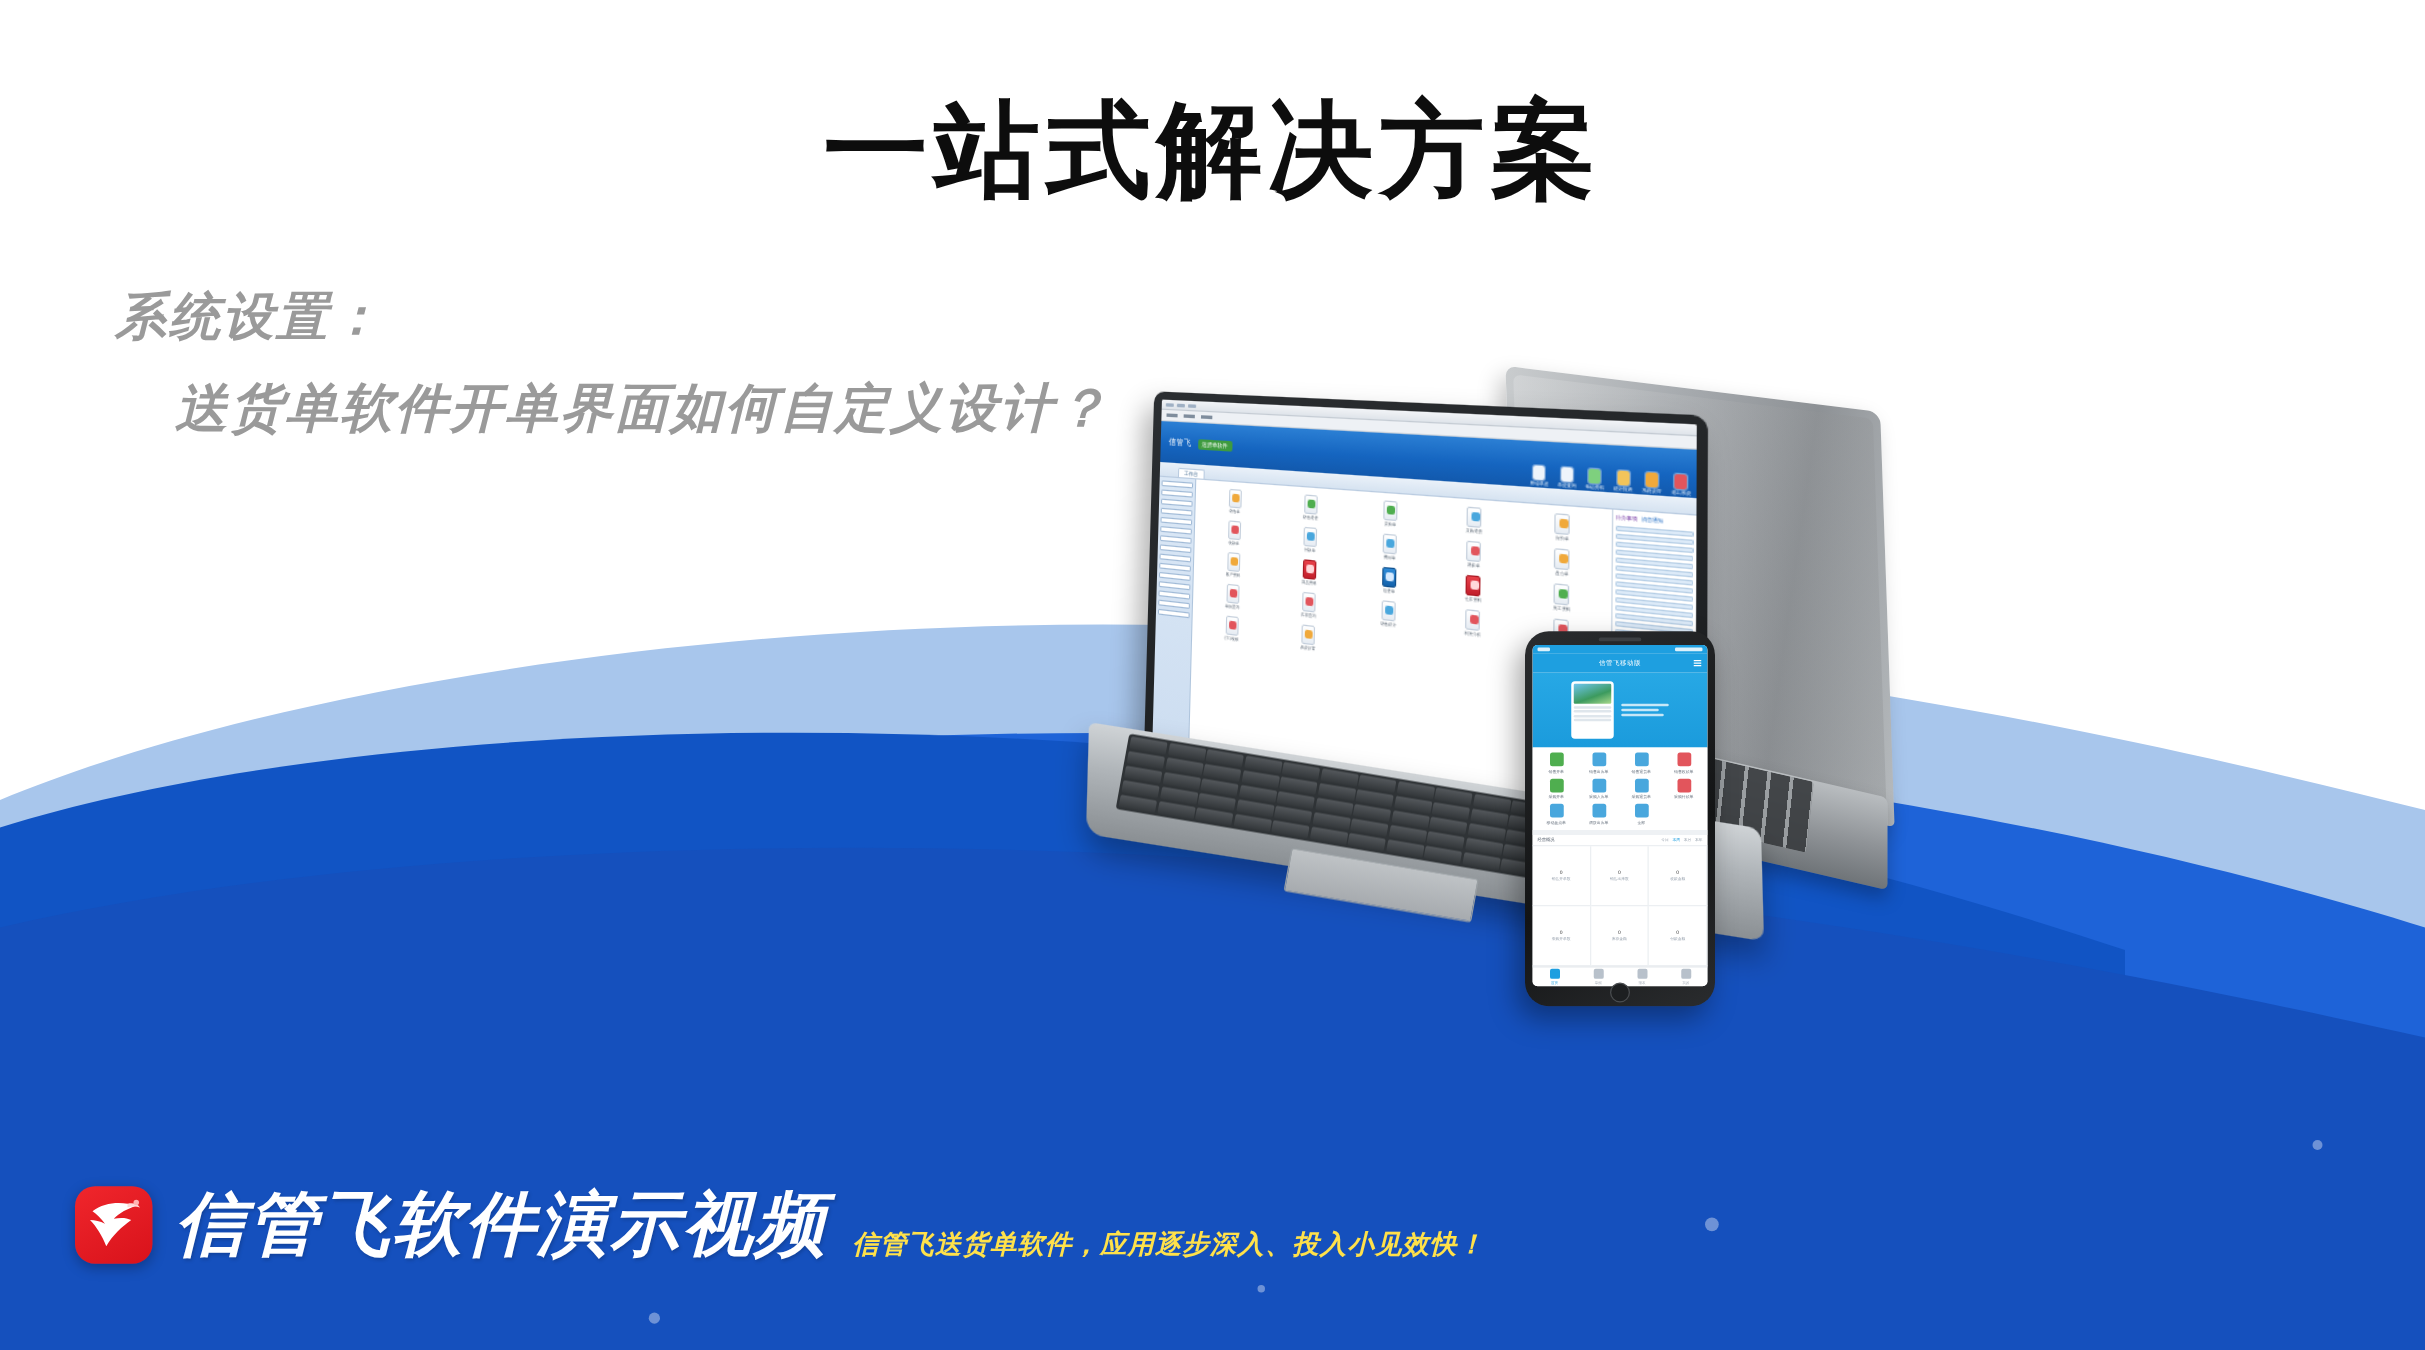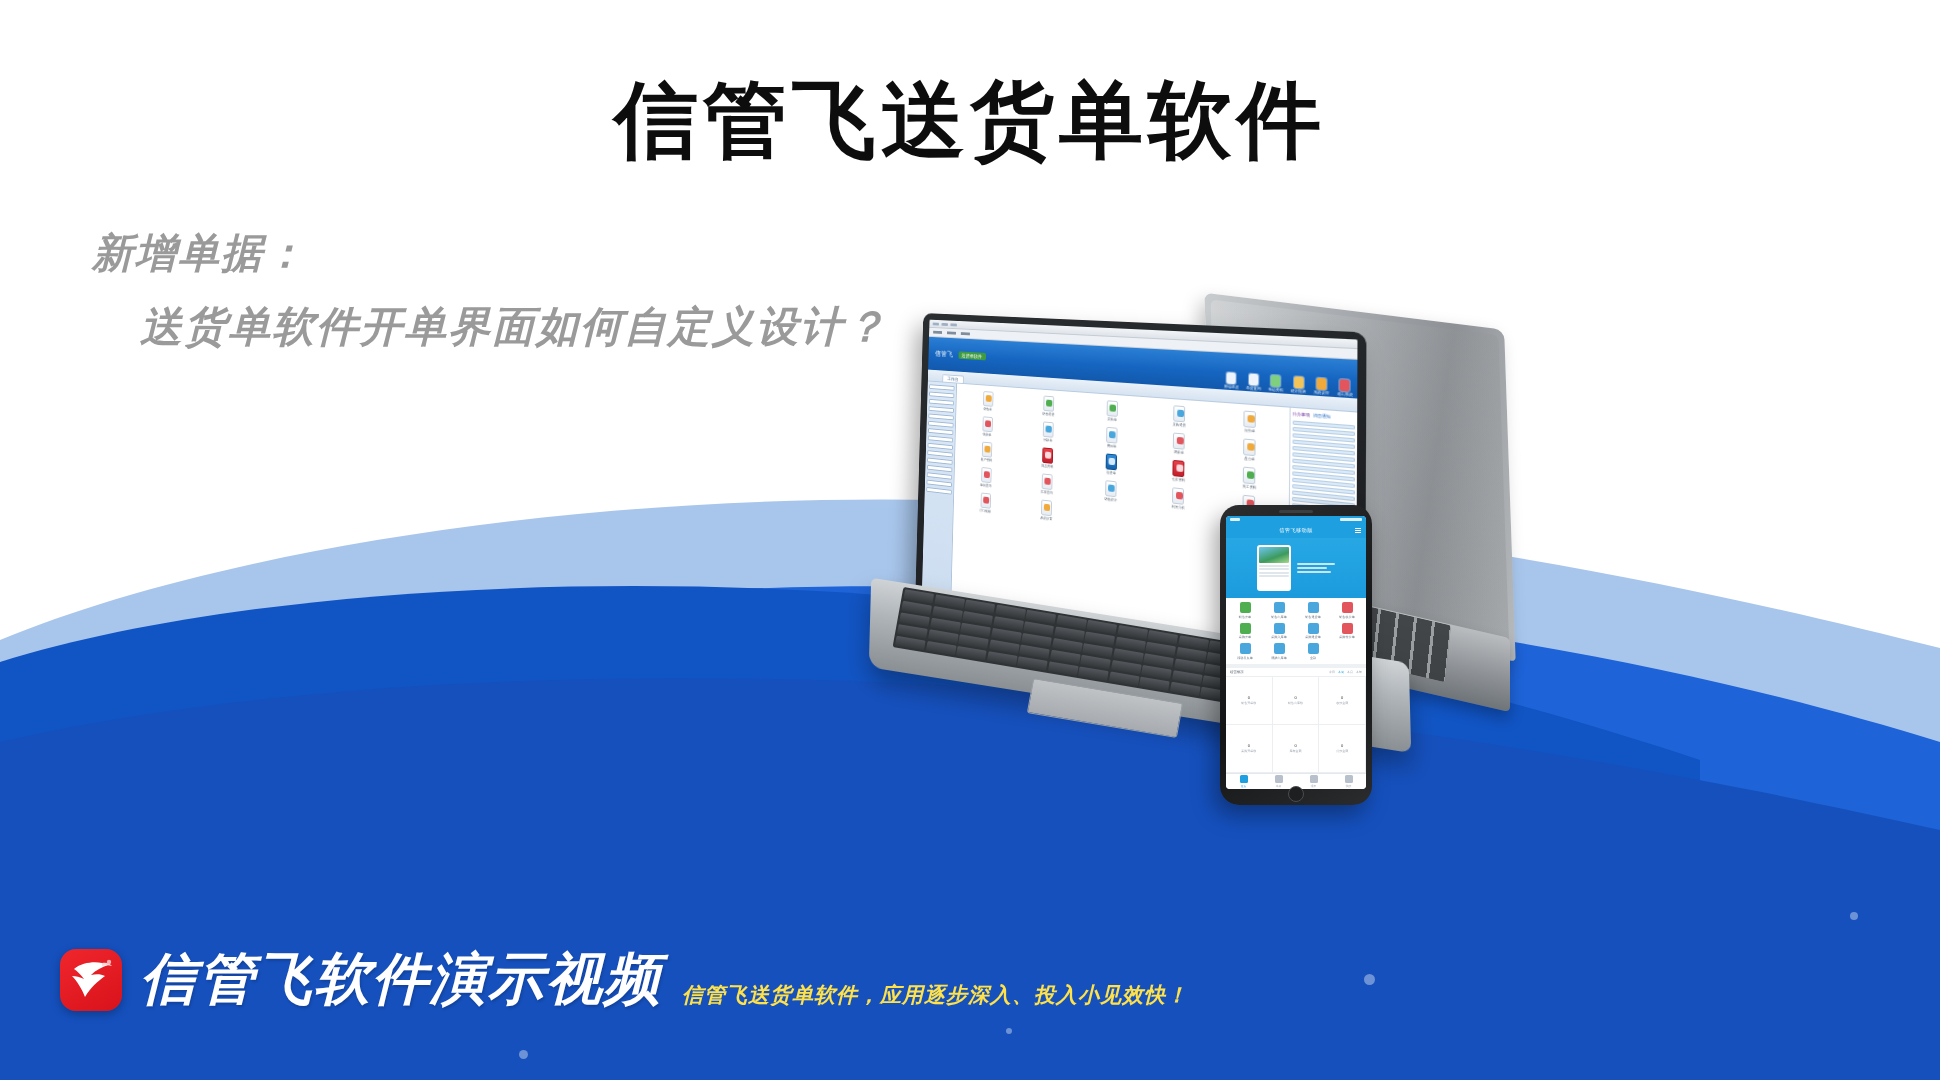--- a/index.html
+++ b/index.html
@@ -326,24 +326,24 @@
       <path d="M0,662 C230,590 620,566 980,604 C1280,636 1520,700 1700,760 L1700,1080 L0,1080 Z" fill="#1154c4"></path>
       <path d="M0,742 C300,672 760,660 1180,704 C1520,740 1760,790 1940,830 L1940,1080 L0,1080 Z" fill="#1550bd"></path>
     </svg>
   </div>
 
   <span class="dot" style="left:519px;top:1050px;width:9px;height:9px;"></span>
   <span class="dot" style="left:1364px;top:974px;width:11px;height:11px;"></span>
   <span class="dot" style="left:1850px;top:912px;width:8px;height:8px;"></span>
   <span class="dot" style="left:1006px;top:1028px;width:6px;height:6px;"></span>
 
-  <div class="title">信管飞送货单软件</div>
+  <div class="title">一站式解决方案</div>
 
   <div class="subtitle-block">
-    <div class="sub-line l1">新增单据：</div>
+    <div class="sub-line l1">系统设置：</div>
     <div class="sub-line l2">送货单软件开单界面如何自定义设计？</div>
   </div>
 
   <div class="devices">
 
     <div class="laptop-back"></div>
     <div class="laptop-back-base"></div>
     <div class="laptop-back-keys"></div>
 
     <div class="laptop">

